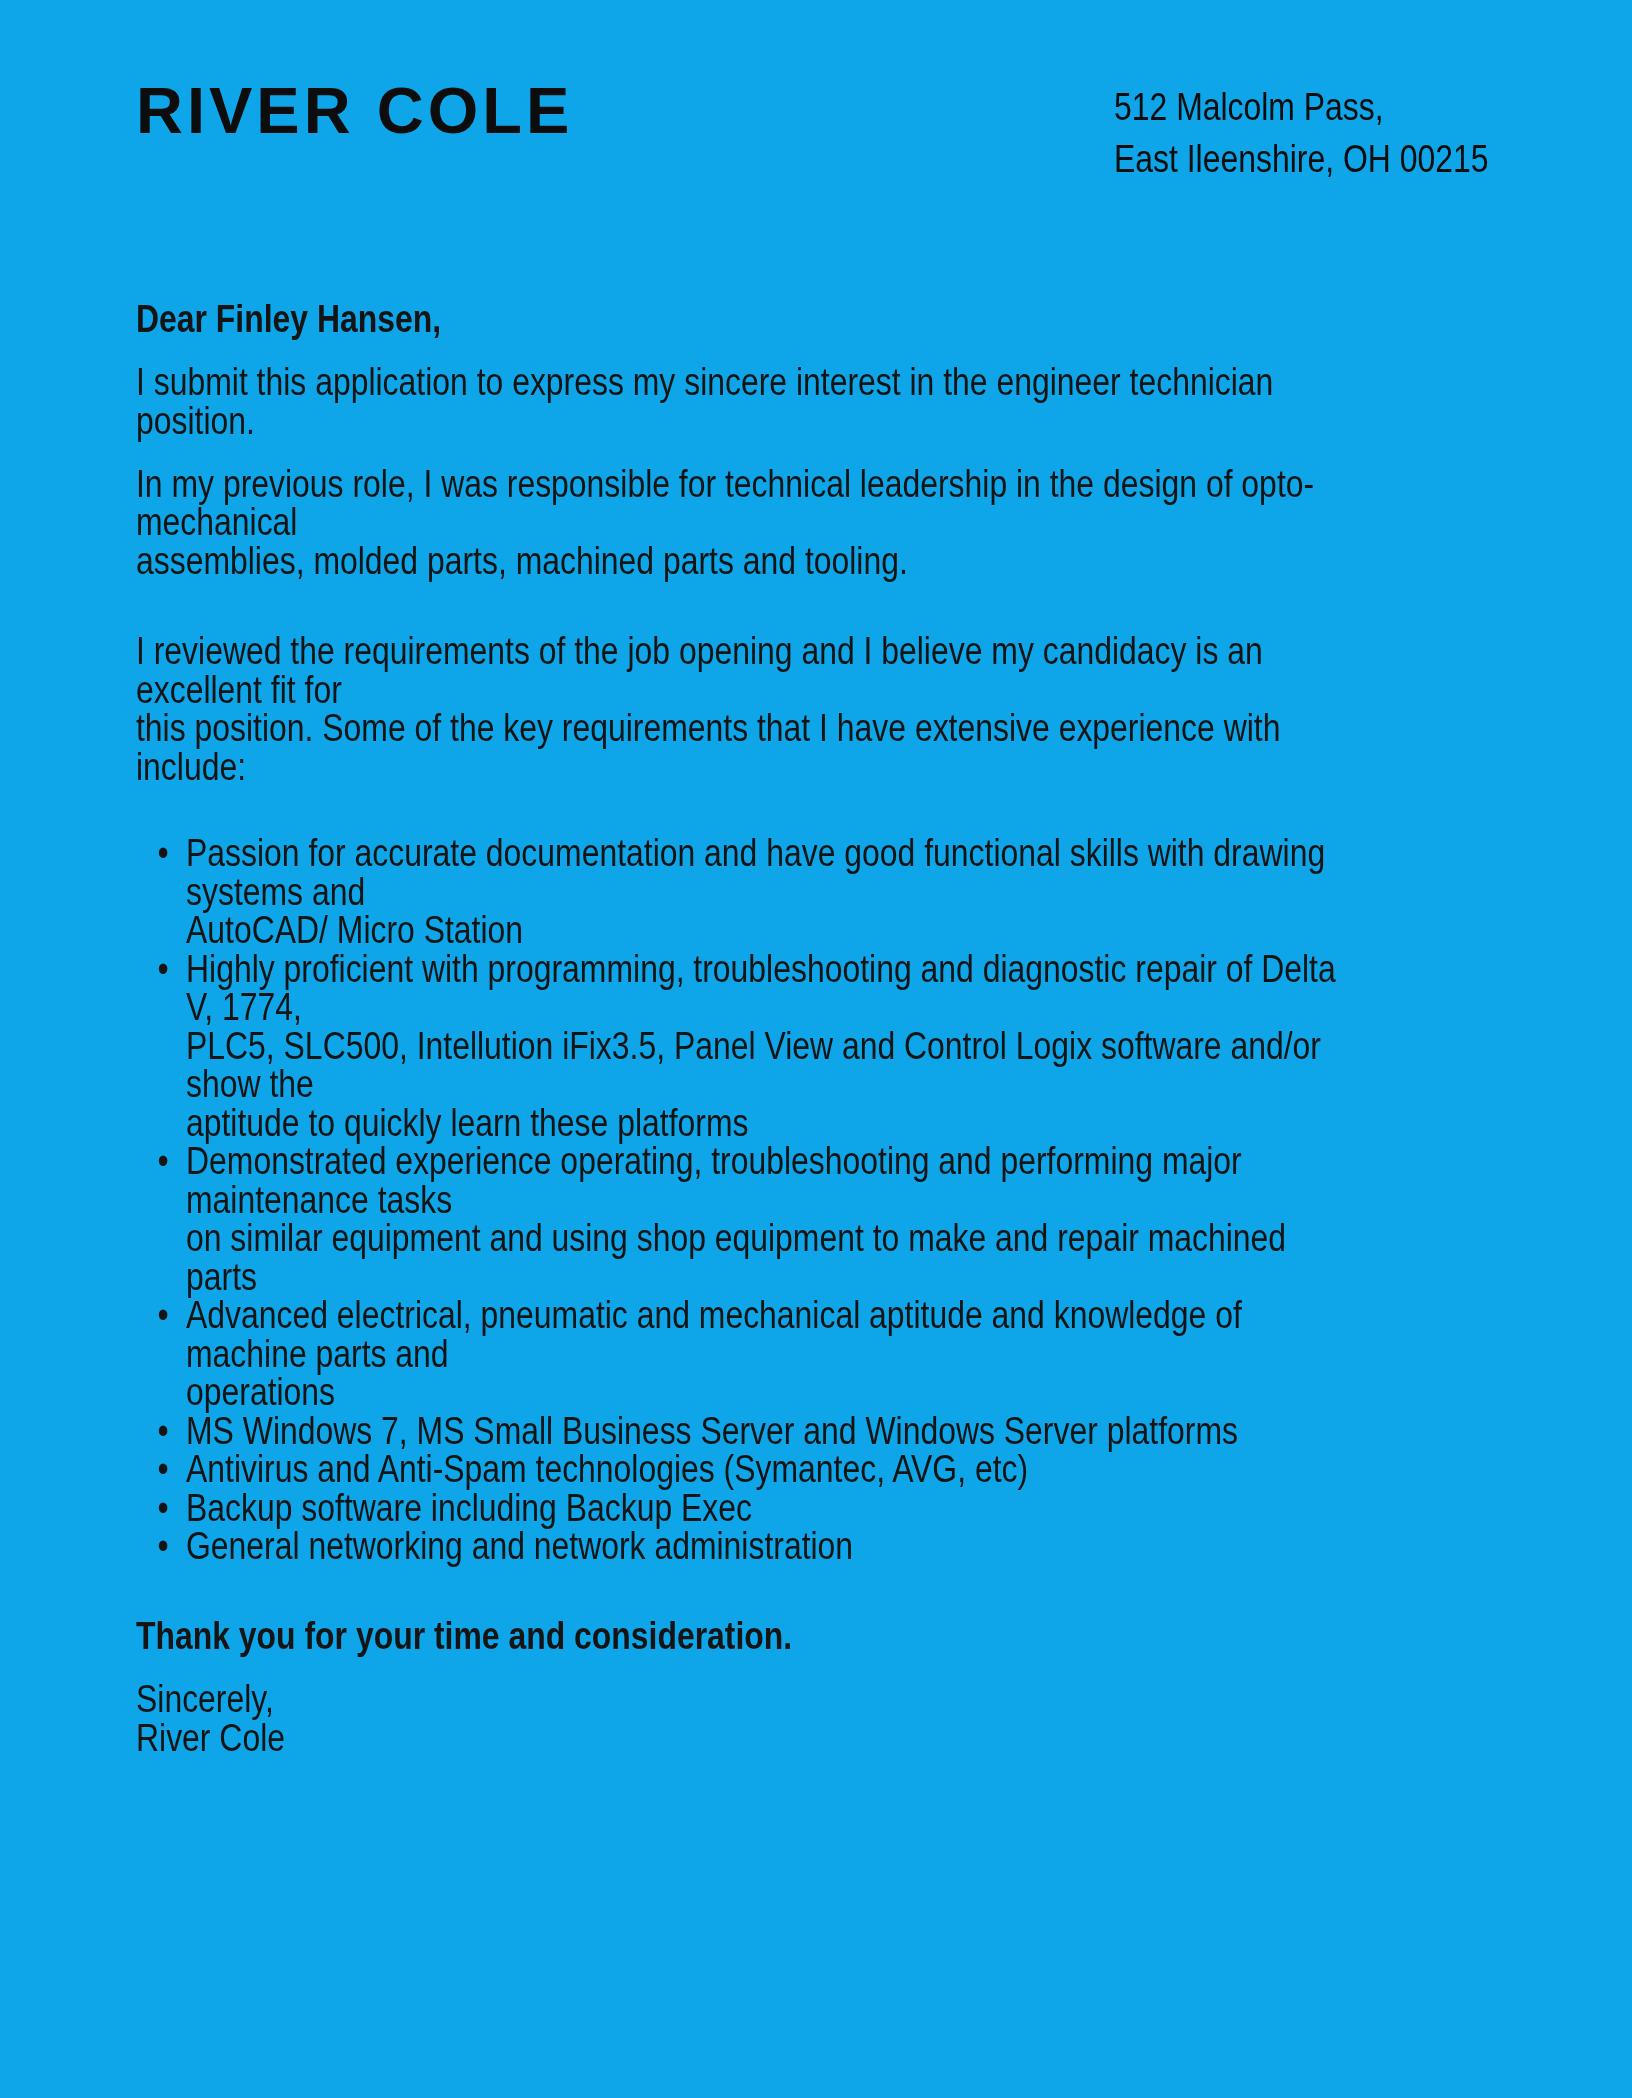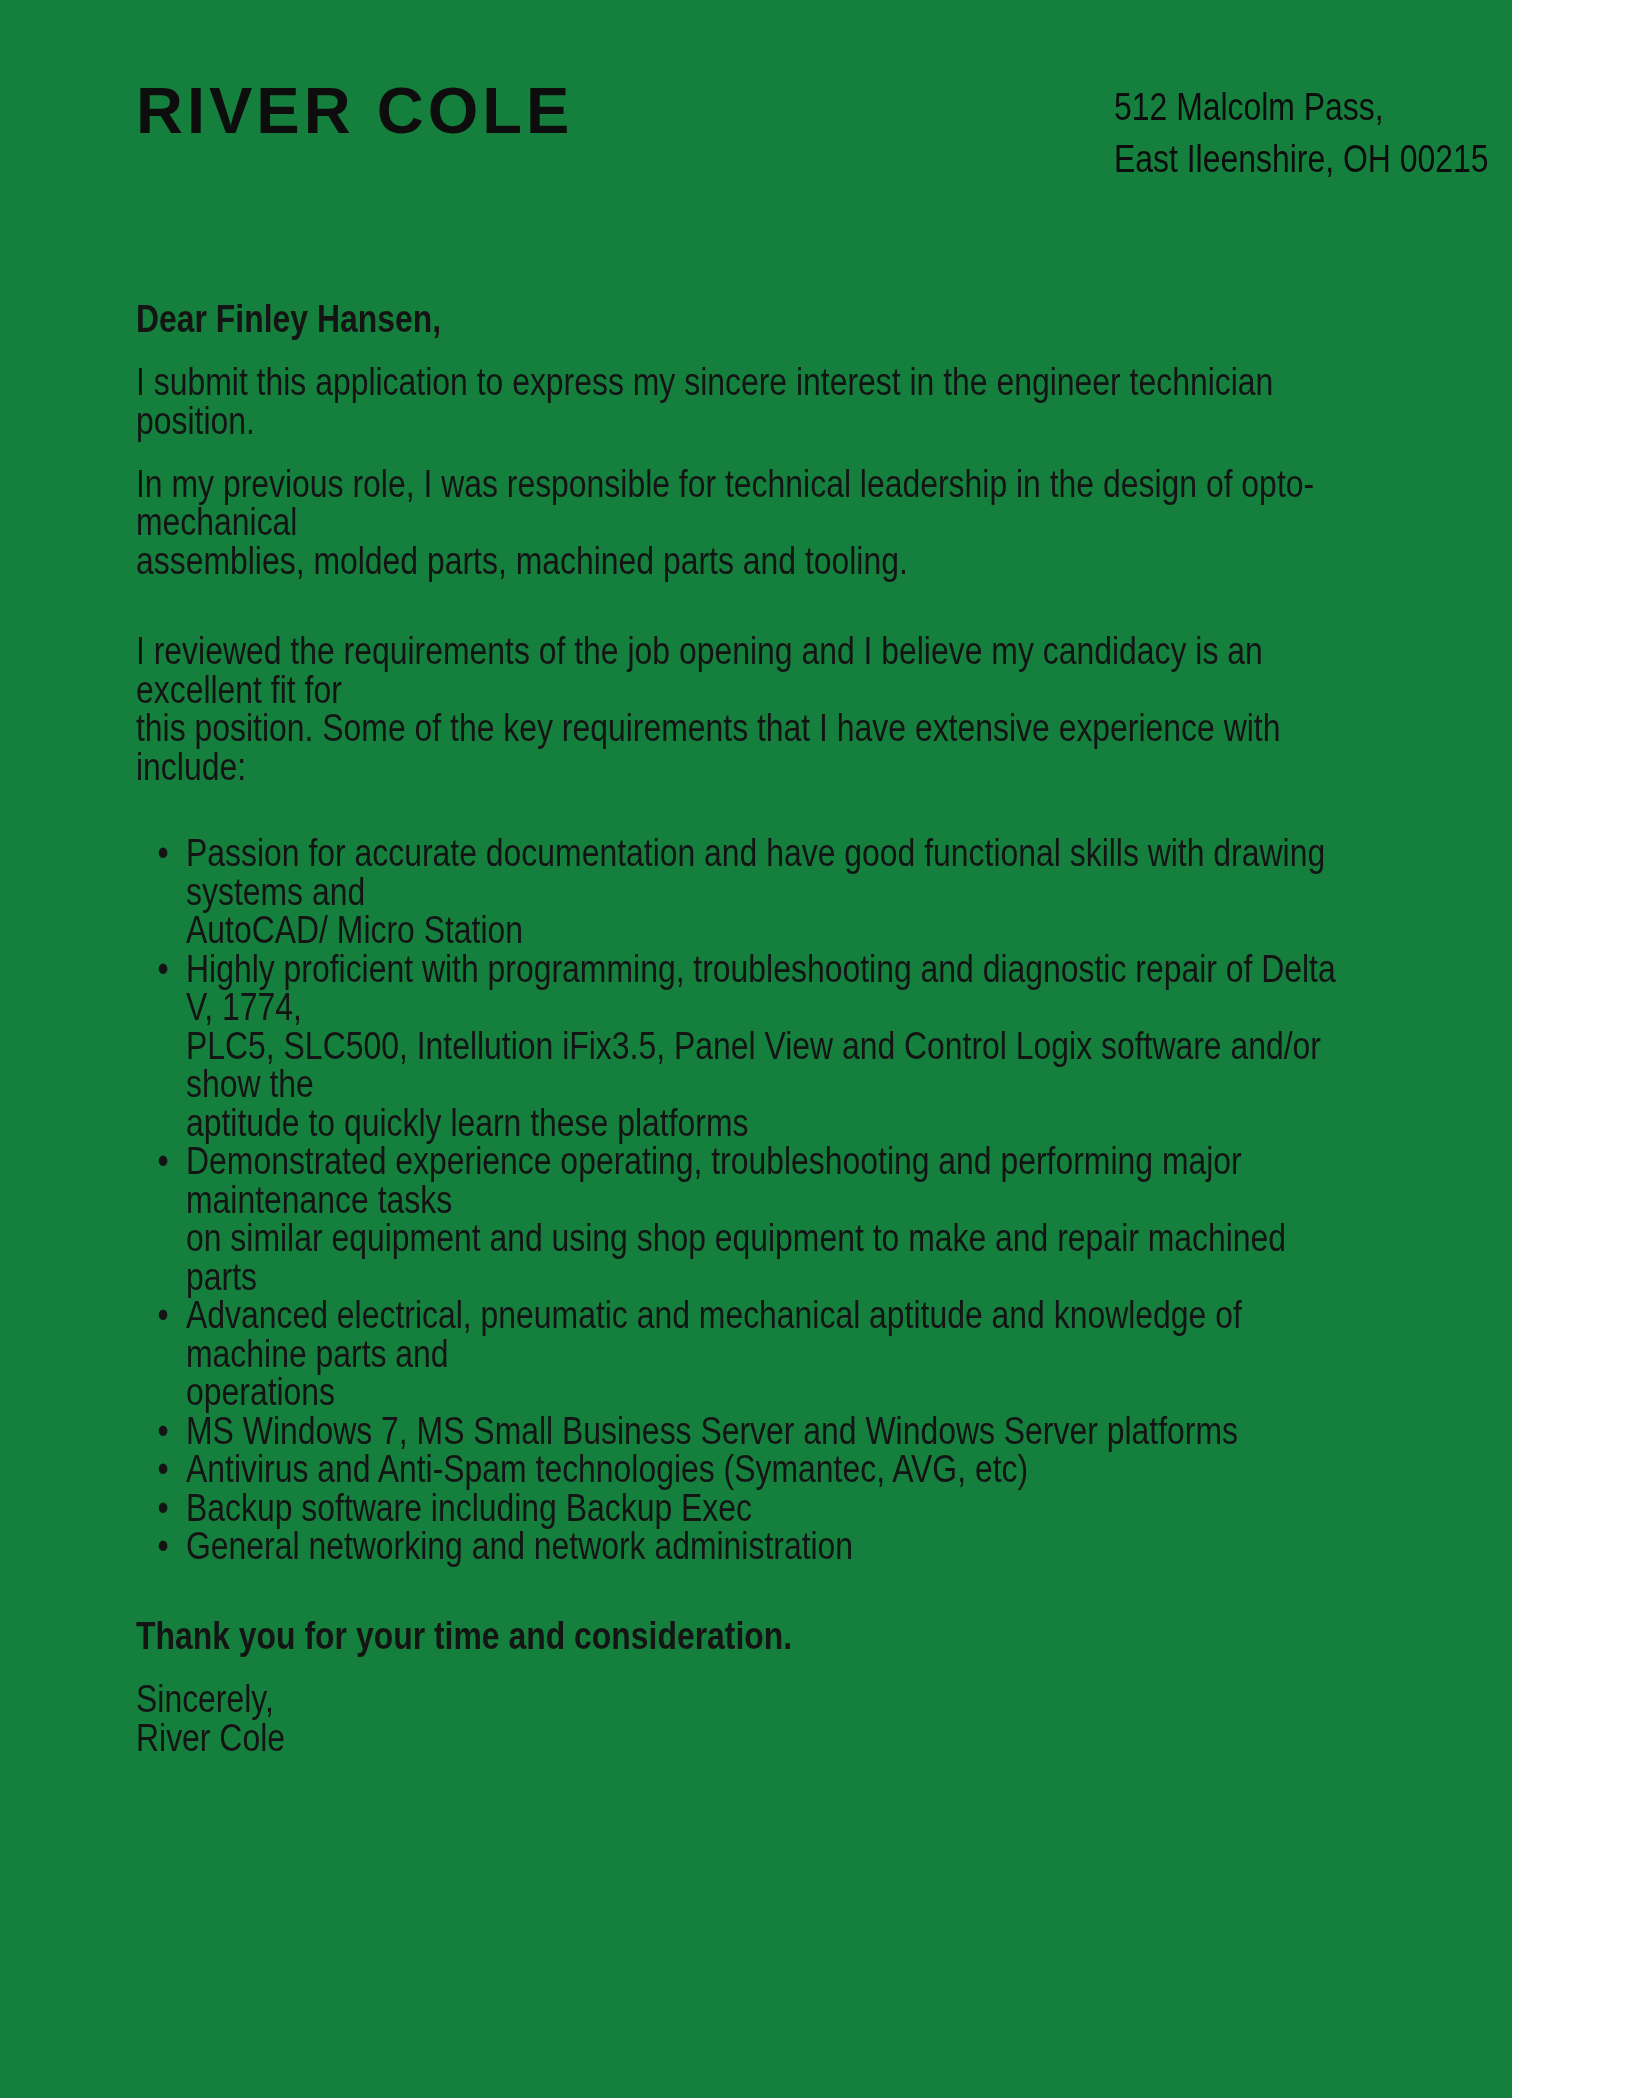--- a/index.html
+++ b/index.html
@@ -7,23 +7,23 @@
   body {
     width: 1632px;
     height: 2098px;
     font-family: "Liberation Sans", "DejaVu Sans", sans-serif;
     color: #111111;
     position: relative;
     overflow: hidden;
   }
   .page {
     position: relative;
-    width: 1512px;
+    width: 1632px;
     height: 2098px;
-    background: #15803d;
+    background: #0ea5e9;
   }
 
   
   .applicant-name {
     position: absolute;
     left: 136px;
     top: 76px;
     font-size: 65px;
     font-weight: bold;
     line-height: 70px;

